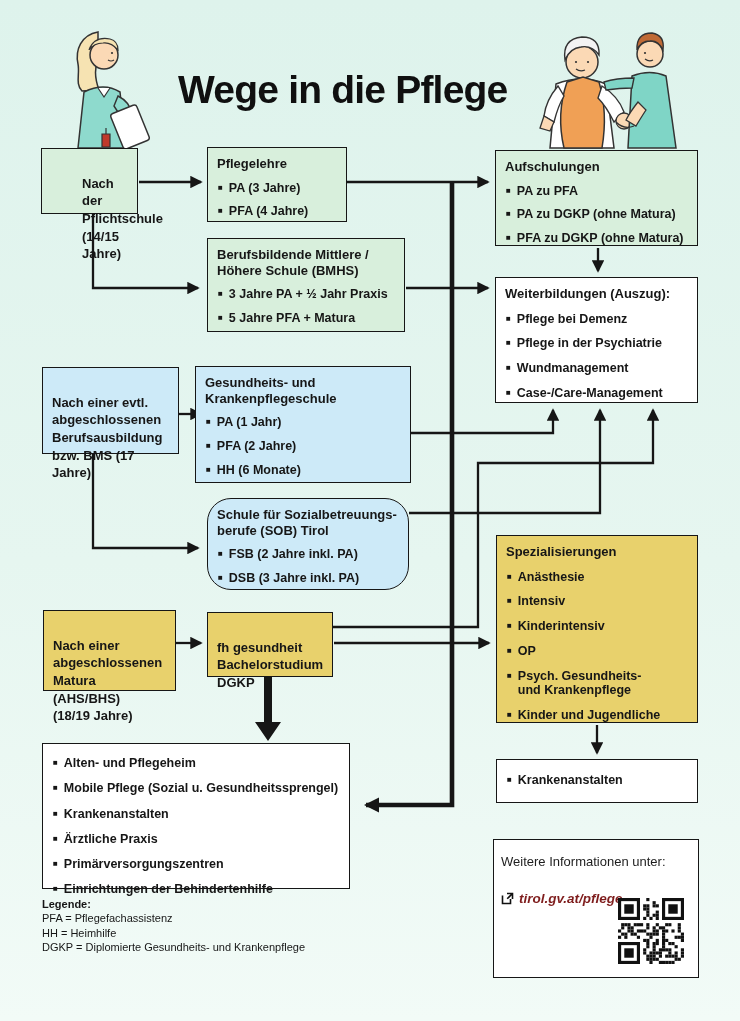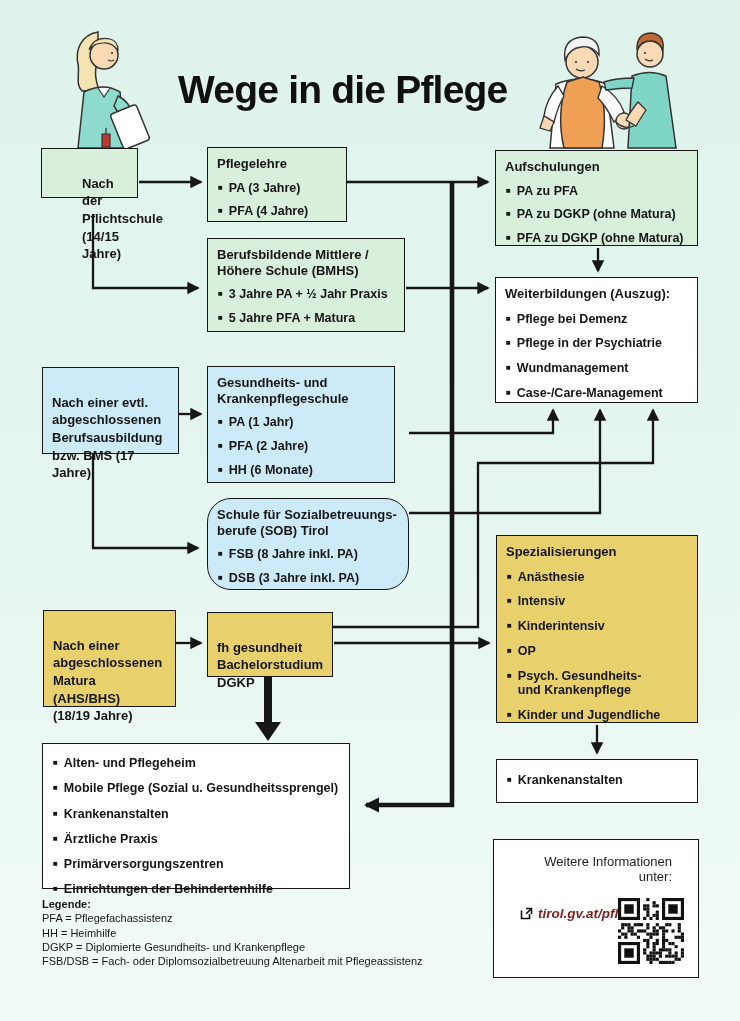--- a/index.html
+++ b/index.html
@@ -25,21 +25,21 @@
   .bu{font-size:8px;line-height:1;margin:3px 6px 0 1px;}
   .tx{white-space:pre-line;}
   .nohdr .it:first-of-type{margin-top:0;}
   .wb .it{margin-top:10px;}
   .sp .it{margin-top:10px;}
   .wp{padding:12px 9px;}
   .wp .it{margin-top:10.5px;}
   .ka{padding:13px 9px 8px 9px;}
   .legend{position:absolute;left:42px;top:897px;z-index:2;color:#161616;font-size:11px;line-height:1.3;}
   .legend .lt{font-weight:700;}
-  .info{padding:14px 26px;text-align:right;}
+  .info{padding:14px 7px;}
   .info-l1{font-size:13px;color:#1d1d1d;}
   .info-link{display:flex;align-items:center;margin-top:22px;font-size:13.5px;font-weight:700;color:#7f1d1d;cursor:pointer;font-style:italic;}
   .info-link svg{margin-right:5px;}
   .qr{position:absolute;right:14px;bottom:13px;}
 </style>
 </head>
 <body>
 
 <div id="stage">
 
@@ -103,34 +103,34 @@
       <path d="M176 643 H201"></path>
       <path d="M333 627 H478 V463 H653 V410"></path>
       <path d="M334 643 H489"></path>
       <path d="M598 248 V271"></path>
       <path d="M597 725 V753"></path>
     </g>
     <path d="M452 183 V805 H366" fill="none" stroke="#161616" stroke-width="4.6" marker-end="url(#ahb)"></path>
     <polygon points="264,677 272,677 272,722 281,722 268,741 255,722 264,722" fill="#161616"></polygon>
   </svg>
 
-  <div class="box g entry" style="left:41px;top:148px;width:97px;height:50px;padding-left:40px;">
+  <div class="box g entry" style="left:41px;top:148px;width:97px;height:66px;padding-left:40px;">
     <span>Nach der
 Pflichtschule
 (14/15 Jahre)</span>
   </div>
 
   <div class="box bl entry" style="left:42px;top:367px;width:137px;height:87px;">
     <span>Nach einer evtl.
 abgeschlossenen
 Berufsausbildung
 bzw. BMS (17 Jahre)</span>
   </div>
 
-  <div class="box ye entry" style="left:43px;top:610px;width:133px;height:97px;">
+  <div class="box ye entry" style="left:43px;top:610px;width:133px;height:81px;">
     <span>Nach einer
 abgeschlossenen
 Matura (AHS/BHS)
 (18/19 Jahre)</span>
   </div>
 
   <div class="box g" style="left:207px;top:147px;width:140px;height:75px;">
     <div class="hdr">Pflegelehre</div>
     <div class="it">
         <span class="bu">■</span>
@@ -148,21 +148,21 @@
     <div class="it">
         <span class="bu">■</span>
         <span class="tx">3 Jahre PA + ½ Jahr Praxis</span>
       </div>
     <div class="it">
         <span class="bu">■</span>
         <span class="tx">5 Jahre PFA + Matura</span>
       </div>
   </div>
 
-  <div class="box bl" style="left:207px;top:366px;width:188px;height:117px;">
+  <div class="box bl" style="left:195px;top:366px;width:216px;height:117px;">
     <div class="hdr">Gesundheits- und
 Krankenpflegeschule</div>
     <div class="it">
         <span class="bu">■</span>
         <span class="tx">PA (1 Jahr)</span>
       </div>
     <div class="it">
         <span class="bu">■</span>
         <span class="tx">PFA (2 Jahre)</span>
       </div>
@@ -170,21 +170,21 @@
         <span class="bu">■</span>
         <span class="tx">HH (6 Monate)</span>
       </div>
   </div>
 
   <div class="box bl" style="left:207px;top:498px;width:202px;height:92px;border-radius:24px;">
     <div class="hdr">Schule für Sozialbetreuungs-
 berufe (SOB) Tirol</div>
     <div class="it">
         <span class="bu">■</span>
-        <span class="tx">FSB (8 Jahre inkl. PA)</span>
+        <span class="tx">FSB (2 Jahre inkl. PA)</span>
       </div>
     <div class="it">
         <span class="bu">■</span>
         <span class="tx">DSB (3 Jahre inkl. PA)</span>
       </div>
   </div>
 
   <div class="box ye entry" style="left:207px;top:612px;width:126px;height:65px;">
     <span>fh gesundheit
 Bachelorstudium
@@ -288,21 +288,20 @@
         <span class="bu">■</span>
         <span class="tx">Einrichtungen der Behindertenhilfe</span>
       </div>
   </div>
 
   <div class="legend">
     <div class="lt">Legende:</div>
     <div>PFA = Pflegefachassistenz</div>
     <div>HH = Heimhilfe</div>
     <div>DGKP = Diplomierte Gesundheits- und Krankenpflege</div>
-    <div>FSB/DSB = Fach- oder Diplomsozialbetreuung Altenarbeit mit Pflegeassistenz</div>
   </div>
 
   <div class="box wh info" style="left:493px;top:839px;width:206px;height:139px;">
     <div class="info-l1">Weitere Informationen unter:</div>
     <div class="info-link">
       <svg width="13" height="13" viewBox="0 0 13 13">
         <path d="M1.5 3.5 V11.5 H9.5 V7" fill="none" stroke="#111" stroke-width="1.6"></path>
         <path d="M6 1.5 H11.5 V7 M11.5 1.5 L6.2 6.8" fill="none" stroke="#111" stroke-width="1.6"></path>
       </svg>
       <span>tirol.gv.at/pflege</span>

